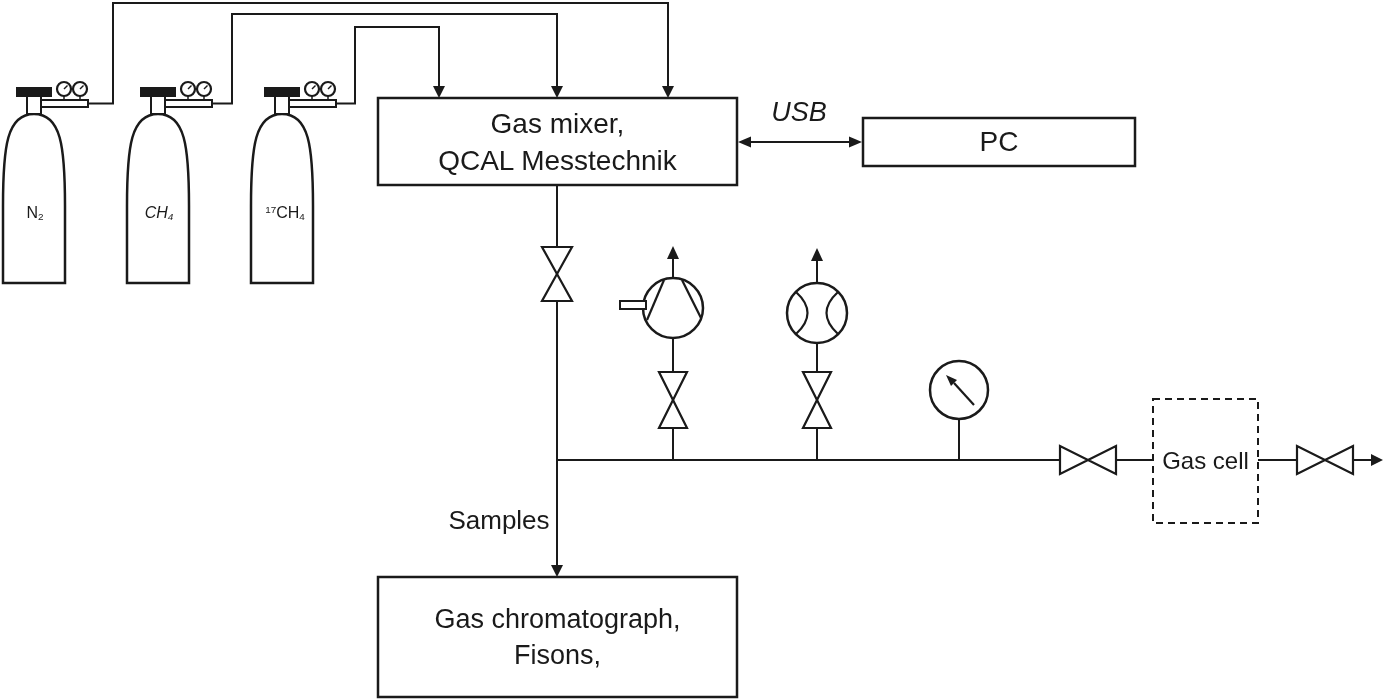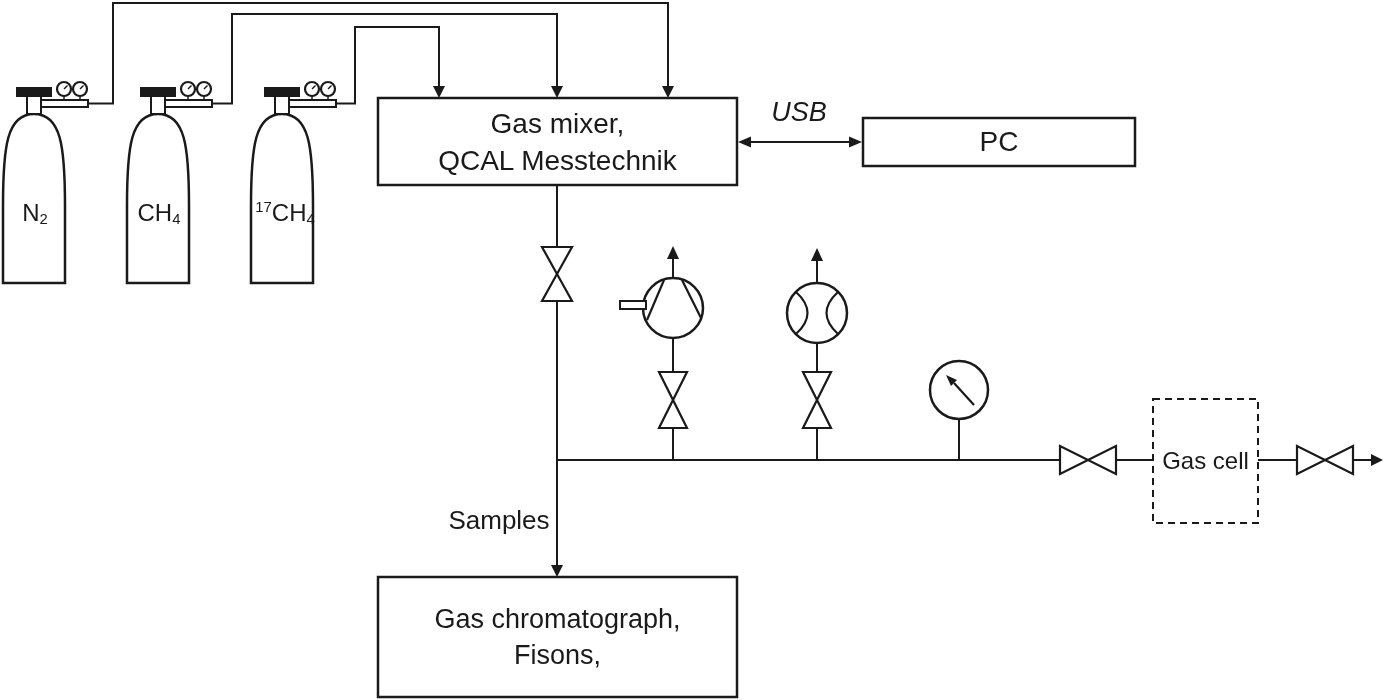--- a/index.html
+++ b/index.html
@@ -2,21 +2,21 @@
 <html><head>
 <meta charset="utf-8">
 <style>
   html,body{margin:0;padding:0;background:#fff;}
   .canvas{position:relative;width:1385px;height:700px;background:#ffffff;
           font-family:"Liberation Sans",sans-serif;color:#1a1a1a;overflow:hidden;}
   svg{position:absolute;left:0;top:0;}
   .lbl{position:absolute;transform:translate(-50%,-50%);white-space:nowrap;}
   .boxtext{position:absolute;display:flex;flex-direction:column;align-items:center;
            justify-content:center;text-align:center;}
-  .cyl-label{font-size:24px;}
+  .cyl-label{font-size:16px;}
   .sup{font-size:0.62em;vertical-align:0.55em;}
   .sub{font-size:0.62em;vertical-align:-0.25em;}
   .mixer-text{font-size:28px;line-height:37px;}
   .pc-text{font-size:28px;}
   .usb-text{font-size:27px;font-style:italic;}
   .samples-text{font-size:26px;}
   .gascell-text{font-size:24px;}
   .gc-text{font-size:27px;line-height:36px;}
 </style>
 </head>
@@ -142,21 +142,21 @@
     </g>
     <line x1="1353" y1="460" x2="1371" y2="460"></line>
     <polygon points="1371,454 1371,466 1383,460" fill="#1a1a1a" stroke="none"></polygon>
 
     <rect x="378" y="577" width="359" height="120" stroke-width="2.5" fill="#fff"></rect>
   </g>
 </svg>
 
 <div class="lbl cyl-label" style="left:35px;top:213px;"><span class="sup"></span><span>N</span><span class="sub">2</span></div>
 
-<div class="lbl cyl-label" style="left:159px;top:213px;"><span class="sup"></span><span>CH</span><span class="sub">4</span></div>
+<div class="lbl cyl-label" style="left:159px;top:213px;font-style:italic;"><span class="sup"></span><span>CH</span><span class="sub">4</span></div>
 
 <div class="lbl cyl-label" style="left:285px;top:213px;"><span class="sup">17</span><span>CH</span><span class="sub">4</span></div>
 
 <div class="boxtext mixer-text" style="left:378px;top:98px;width:359px;height:87px;border-radius:16px;">
   <div>Gas mixer,</div>
   <div>QCAL Messtechnik</div>
 </div>
 
 <div class="lbl usb-text" style="left:799px;top:112px;">USB</div>
 

